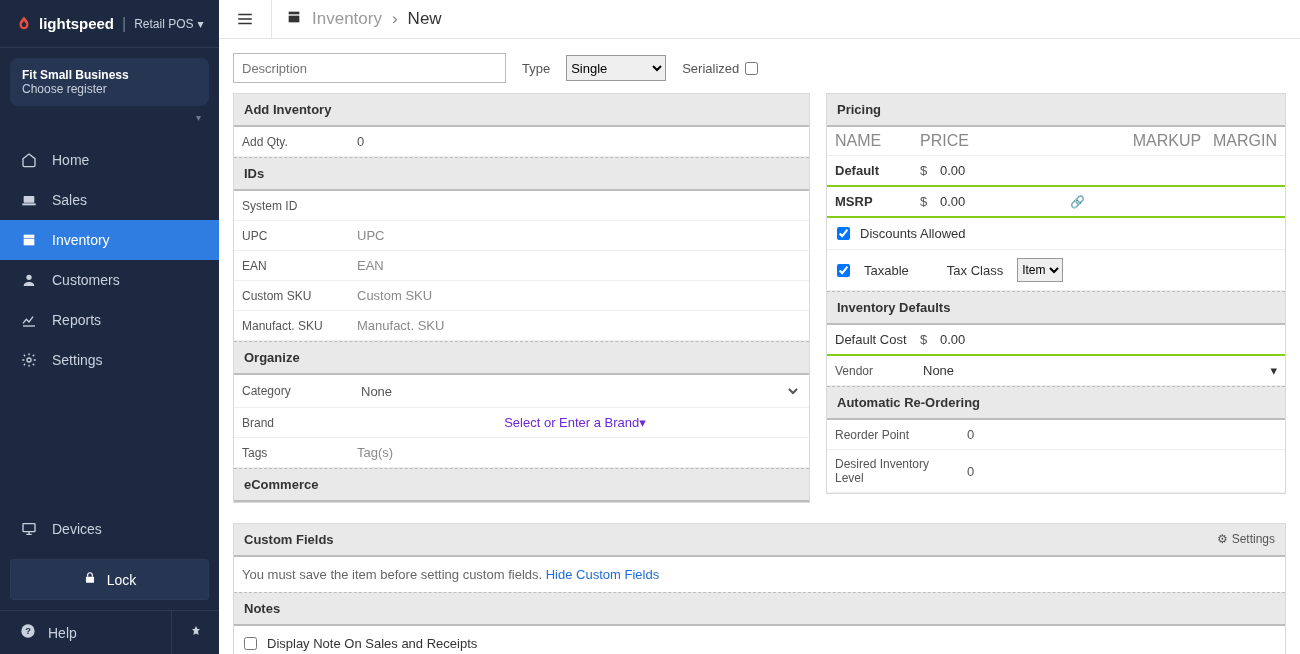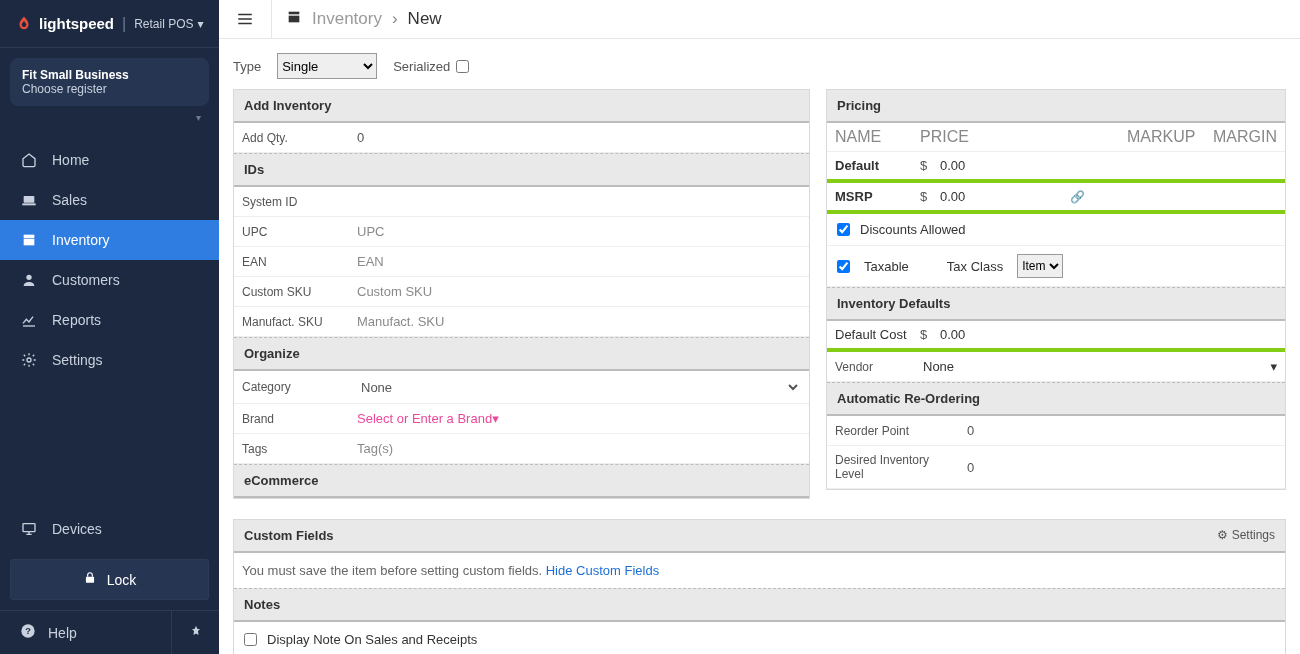--- a/index.html
+++ b/index.html
@@ -48,24 +48,24 @@
 .cols { display:grid; grid-template-columns: 577px 1fr; gap:16px; align-items:start;}
 .panel { border:1px solid #d9d9d9; }
 .section-header { background:#e9e9e9; border-bottom:2px solid #bcbcbc; border-top:1px dashed #bcbcbc; padding:8px 10px; font-weight:600; color:#333; font-size:13px; position:relative;}
 .section-header.first { border-top:none; }
 .section-header .hdr-action { position:absolute; right:10px; top:8px; font-size:12px; color:#555; cursor:pointer; font-weight:normal; display:flex; align-items:center; gap:4px;}
 .field-row { display:flex; align-items:center; border-bottom:1px solid #eee; min-height:30px; }
 .field-row .label { width:115px; padding:7px 8px; color:#555; font-size:12px;}
 .field-row .value { flex:1; padding:4px 8px; }
 .field-row .value input, .field-row .value select { border:none; width:100%; font-size:13px; color:#555; outline:none; background:transparent;}
 .field-row .value input::placeholder { color:#8a8a8a; }
-.field-row .value .placeholder-dd { color:#ec4899; display:flex; justify-content:flex-start; align-items:center; padding-right:8px; cursor:pointer;}
+.field-row .value .placeholder-dd { color:#6d28d9; display:flex; justify-content:center; align-items:center; padding-right:8px; cursor:pointer;}
 .subtable-header { display:flex; font-size:16px; color:#888; padding:5px 8px; border-bottom:1px solid #eee;}
-.sh-name{flex:0 0 85px;} .sh-price{flex:0 0 160px;} .sh-spacer{flex:1;} .sh-markup{flex:0 0 80px; text-align:left;} .sh-margin{flex:0 0 70px; text-align:right;}
-.price-row { display:flex; align-items:center; border-bottom:4px solid #84cc16; min-height:31px; padding:0 8px;}
+.sh-name{flex:0 0 85px;} .sh-price{flex:0 0 160px;} .sh-spacer{flex:1;} .sh-markup{flex:0 0 80px; text-align:center;} .sh-margin{flex:0 0 70px; text-align:right;}
+.price-row { display:flex; align-items:center; border-bottom:2px solid #84cc16; min-height:31px; padding:0 8px;}
 .price-row .pname{flex:0 0 85px; font-size:13px; color:#333;} 
 .price-row .pcur{flex:0 0 20px; color:#555;}
 .price-row .pval{flex:0 0 130px; color:#333;}
 .price-row .pextra{flex:1; color:#888; font-size:12px; display:flex; align-items:center; gap:6px;}
 .price-row .bold{font-weight:600;}
 .check-row { display:flex; align-items:center; gap:10px; padding:8px 10px; border-bottom:1px solid #eee;}
 .check-row label{color:#333; font-size:13px;}
 .tax-row { display:flex; align-items:center; gap:14px; padding:8px 10px; border-bottom:1px solid #eee;}
 .vendor-dd { display:flex; justify-content:space-between; align-items:center; width:100%; cursor:pointer; color:#333;}
 .wide-section .field-row .label{ width:132px;}
@@ -205,20 +205,21 @@
               <rect x="4" y="10" width="16" height="10"></rect>
             </svg></span>
         <span class="bc-parent">Inventory</span>
         <span class="bc-sep">›</span>
         <span class="bc-current">New</span>
       </div>
     </div>
 
     <div class="content">
       <div class="row1">
+        <input class="desc-input" placeholder="Description" style="">
         <span class="type-label">Type</span>
         <select class="type-select">
           <option>Single</option>
         </select>
         <label class="serialized">
           <span>Serialized</span>
           <input type="checkbox" style="">
         </label>
       </div>
 

